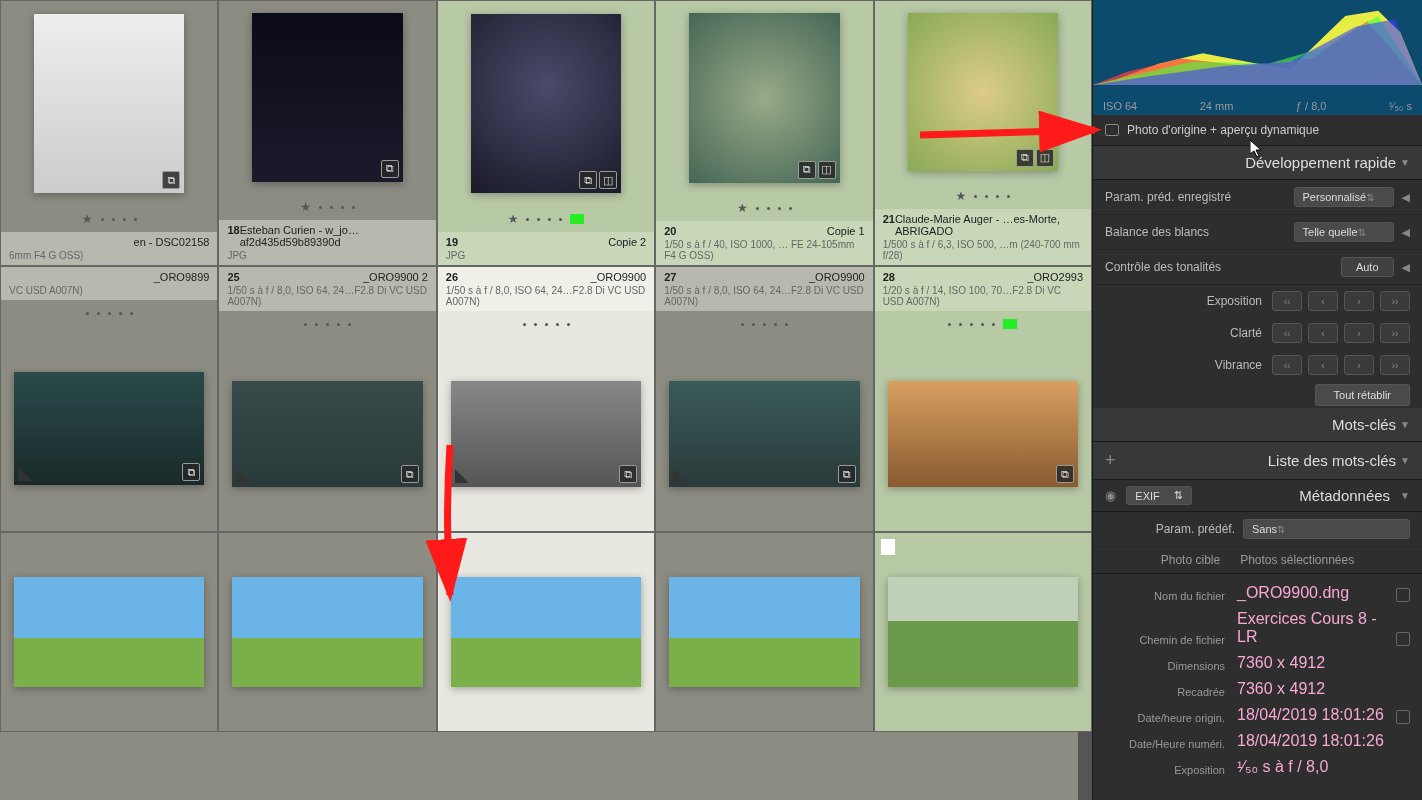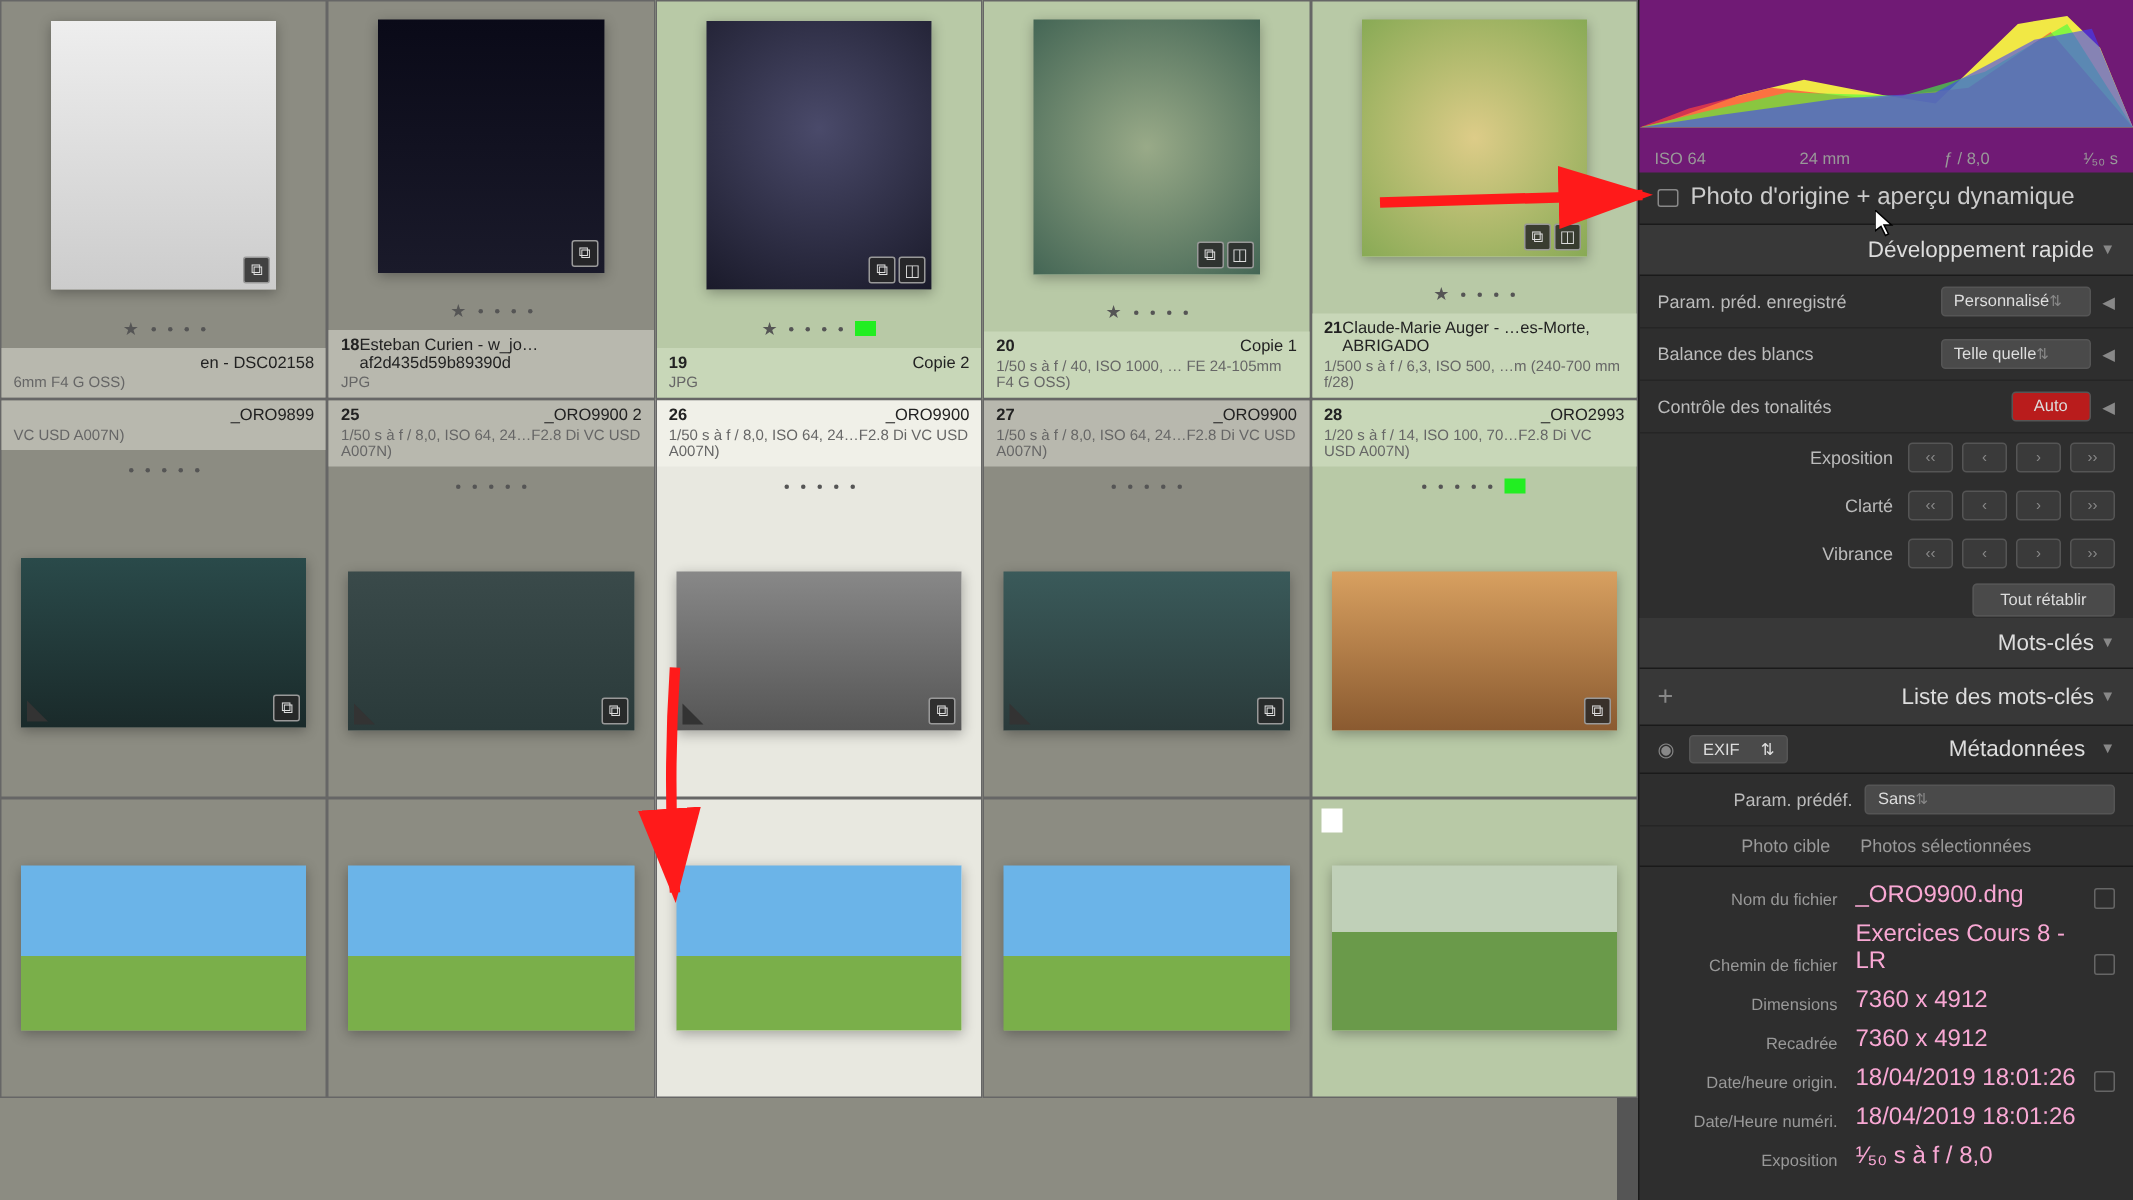--- a/index.html
+++ b/index.html
@@ -21,34 +21,34 @@
 .stars .s{color:#555}
 .stars .flag{width:14px;height:10px;background:#2e2}
 .stars .dot{width:3px;height:3px;background:#555;border-radius:50%}
 .info{background:#b8b8ae;padding:4px 8px;font-size:11px;color:#222}
 .cell.sel .info{background:#c8d7b8}
 .cell.active .info{background:#f0f0e8}
 .info .line1{display:flex;justify-content:space-between;margin-bottom:2px}
 .info .line2{color:#666;font-size:10px}
 .info .num{font-weight:600}
 .side{width:330px;background:#2e2e2e;border-left:1px solid #1a1a1a;display:flex;flex-direction:column;font-size:13px}
-.histo{height:115px;position:relative;background:#701a75}
+.histo{height:115px;position:relative;background:#0c4a6e}
 .histo svg{width:100%;height:85px}
 .hmeta{position:absolute;bottom:0;left:0;right:0;display:flex;justify-content:space-between;padding:3px 10px;font-size:11px;color:#999}
-.orig{padding:8px 12px;display:flex;align-items:center;gap:8px;font-size:16px;color:#ccc;border-bottom:1px solid #1a1a1a}
+.orig{padding:8px 12px;display:flex;align-items:center;gap:8px;font-size:12px;color:#ccc;border-bottom:1px solid #1a1a1a}
 .orig .ic{width:14px;height:12px;border:1px solid #888;border-radius:2px}
 .phead{background:#383838;padding:8px 12px;text-align:right;font-size:15px;color:#ddd;border-bottom:1px solid #1a1a1a;display:flex;align-items:center;justify-content:flex-end;gap:4px}
 .phead .tri{font-size:10px;color:#888}
 .phead .plus{margin-right:auto;font-size:18px;color:#888}
 .prow{display:flex;align-items:center;padding:7px 12px;gap:8px;border-bottom:1px solid #252525}
 .prow .lab{flex:1;color:#bbb;font-size:12px}
 .prow .sel{background:#4a4a4a;border:1px solid #555;padding:3px 8px;border-radius:3px;font-size:11px;color:#ddd;min-width:100px;display:flex;justify-content:flex-start;align-items:center}
 .prow .chev{font-size:10px;color:#888}
 .prow .arr{color:#888;font-size:11px}
-.prow .btn{background:#b91c1c;border:1px solid #555;padding:3px 14px;border-radius:3px;font-size:11px;color:#ddd}
+.prow .btn{background:#404040;border:1px solid #555;padding:3px 14px;border-radius:3px;font-size:11px;color:#ddd}
 .adjrow{display:flex;align-items:center;padding:6px 12px;gap:6px;justify-content:flex-end}
 .adjrow .albl{color:#bbb;font-size:12px;margin-right:4px}
 .adjrow .ab{width:30px;height:20px;background:#3a3a3a;border:1px solid #555;border-radius:3px;font-size:10px;color:#888;display:flex;align-items:center;justify-content:center}
 .reset{text-align:right;padding:6px 12px}
 .reset .btn{background:#4a4a4a;border:1px solid #555;padding:4px 18px;border-radius:3px;font-size:11px;color:#ddd}
 .meta{padding:6px 0}
 .meta .mrow{display:flex;padding:4px 12px;gap:12px;align-items:flex-end}
 .meta .mlab{flex:0 0 120px;text-align:right;color:#999;font-size:11px}
 .meta .mval{flex:1;color:#f9a8d4;font-size:16px}
 .meta .mic{width:14px;height:14px;border:1px solid #666;border-radius:2px}

